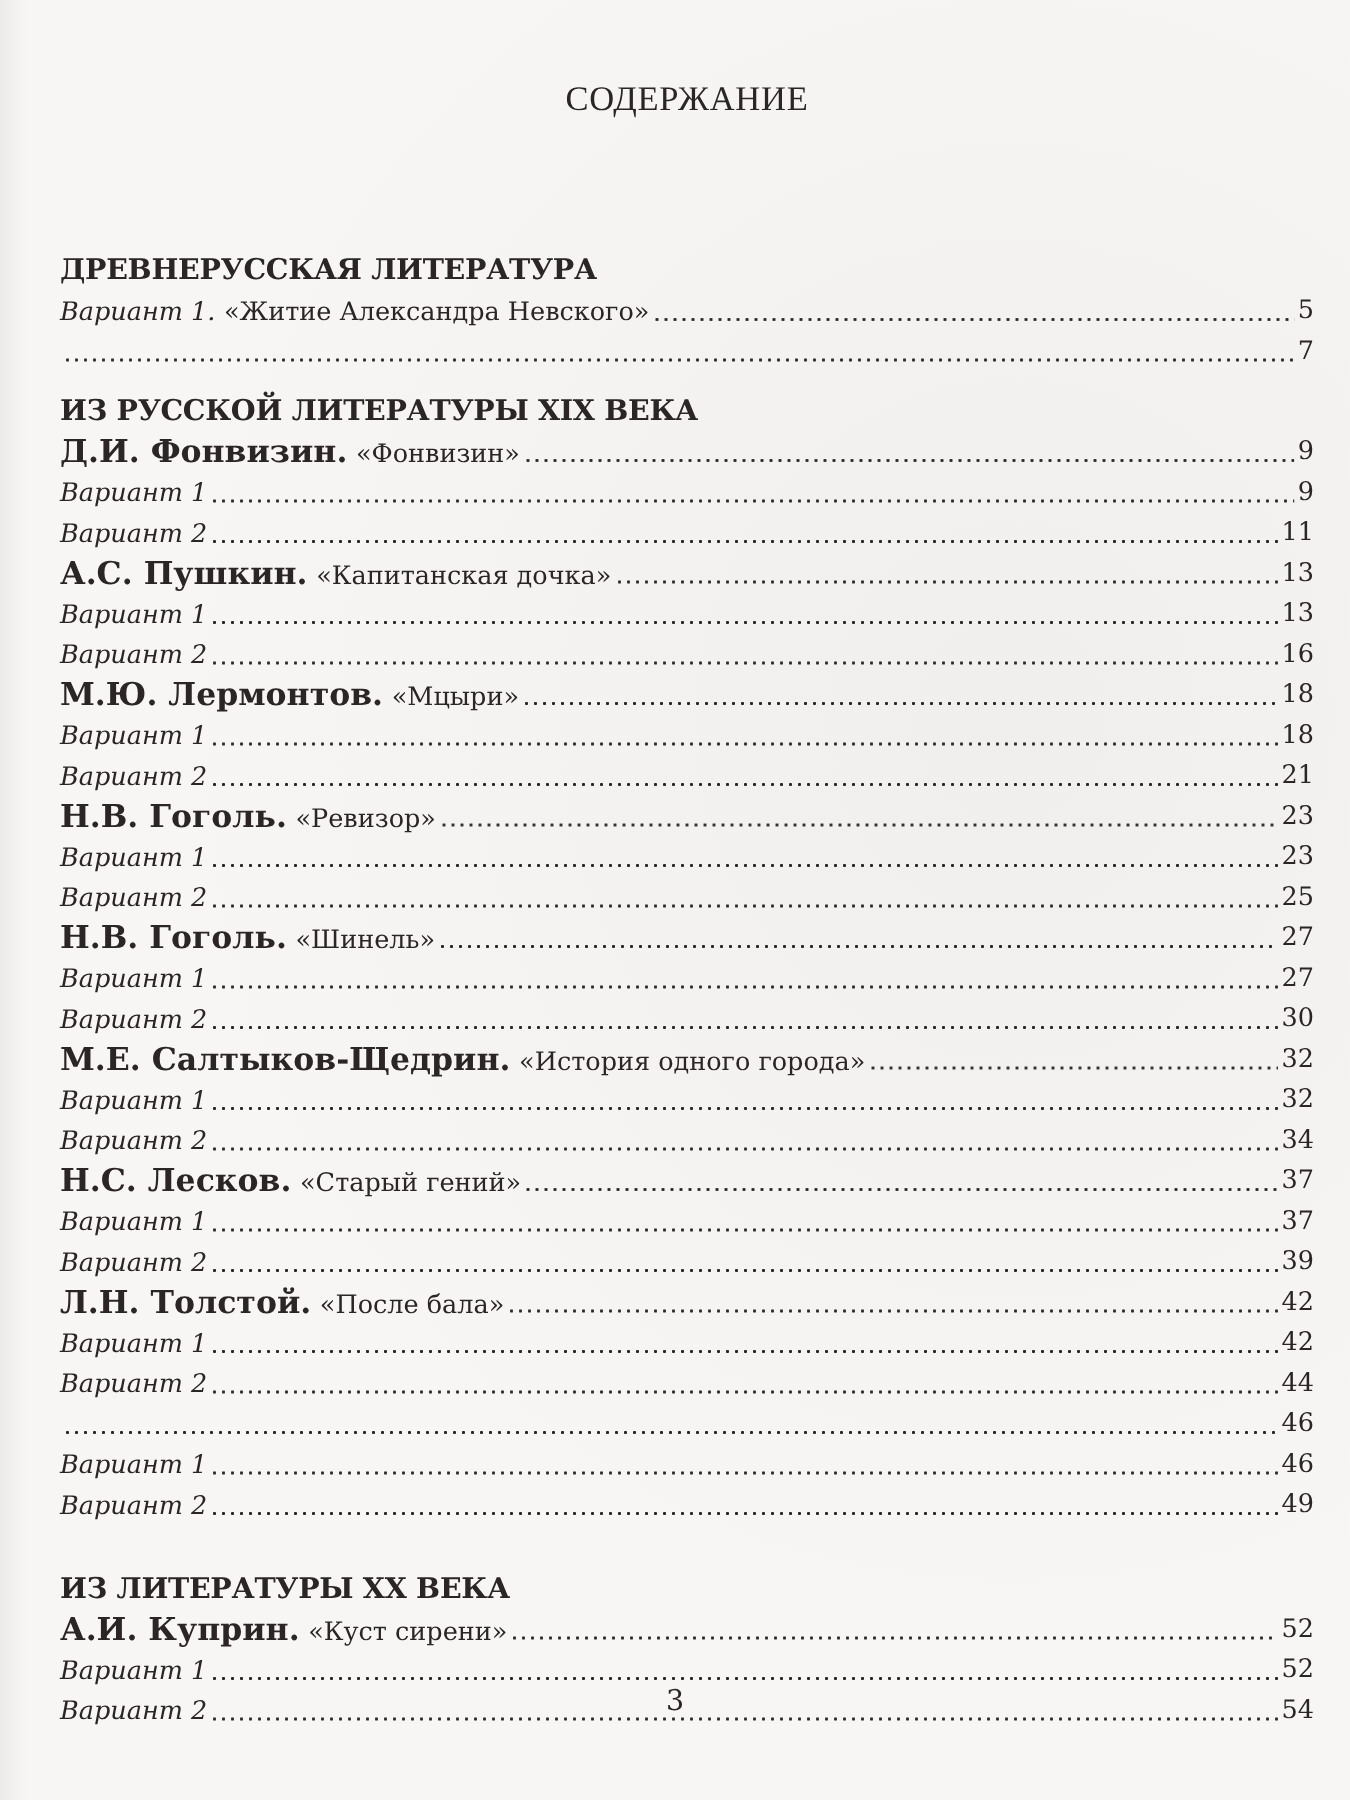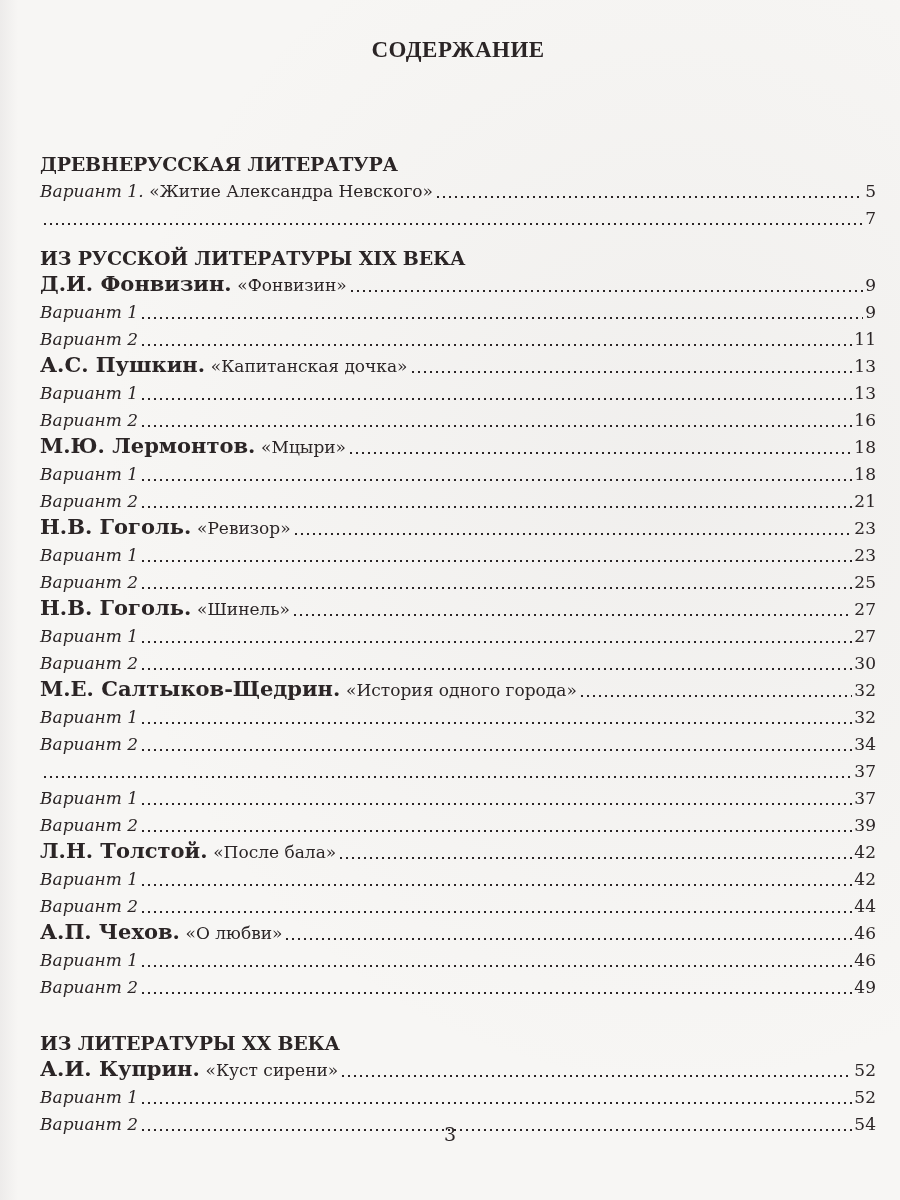--- a/index.html
+++ b/index.html
@@ -24,24 +24,24 @@
       pointer-events: none;
     }
     .page {
       position: absolute;
       left: 40px;
       top: 30px;
       width: 836px;
     }
     .toc-title {
       text-align: center;
-      font-weight: bold;
+      font-weight: normal;
       font-size: 23px;
       letter-spacing: 0.5px;
-      margin: 0;
+      margin: 16px;
       height: 50px;
       line-height: 40px;
       font-family: "Liberation Serif", "DejaVu Serif", serif;
     }
     .section {
       margin-top: 28px;
     }
     .section.first {
       margin-top: 70px;
     }
@@ -54,21 +54,21 @@
       font-family: "DejaVu Serif", serif;
       font-weight: bold;
       font-size: 19px;
       line-height: 28px;
       height: 28px;
       margin: 0;
       letter-spacing: -0.2px;
     }
     .row {
       display: flex;
-      align-items: flex-end;
+      align-items: center;
       height: 27px;
       line-height: 27px;
       font-size: 18px;
       white-space: nowrap;
     }
     .row .label {
       flex: 0 0 auto;
     }
     .row .author {
       font-weight: bold;
@@ -225,20 +225,21 @@
           <span class="label"><span class="variant">Вариант 1</span></span>
           <span class="dots"></span>
           <span class="page-num">32</span>
         </div>
         <div class="row">
           <span class="label"><span class="variant">Вариант 2</span></span>
           <span class="dots"></span>
           <span class="page-num">34</span>
         </div>
         <div class="row">
+          <span class="label"><span class="author">Н.С. Лесков.</span> <span class="work">«Старый гений»</span></span>
           <span class="dots"></span>
           <span class="page-num">37</span>
         </div>
         <div class="row">
           <span class="label"><span class="variant">Вариант 1</span></span>
           <span class="dots"></span>
           <span class="page-num">37</span>
         </div>
         <div class="row">
           <span class="label"><span class="variant">Вариант 2</span></span>
@@ -254,21 +255,20 @@
           <span class="label"><span class="variant">Вариант 1</span></span>
           <span class="dots"></span>
           <span class="page-num">42</span>
         </div>
         <div class="row">
           <span class="label"><span class="variant">Вариант 2</span></span>
           <span class="dots"></span>
           <span class="page-num">44</span>
         </div>
         <div class="row">
-          <span class="label"><span class="author">А.П. Чехов.</span> <span class="work">«О любви»</span></span>
           <span class="dots"></span>
           <span class="page-num">46</span>
         </div>
         <div class="row">
           <span class="label"><span class="variant">Вариант 1</span></span>
           <span class="dots"></span>
           <span class="page-num">46</span>
         </div>
         <div class="row">
           <span class="label"><span class="variant">Вариант 2</span></span>

